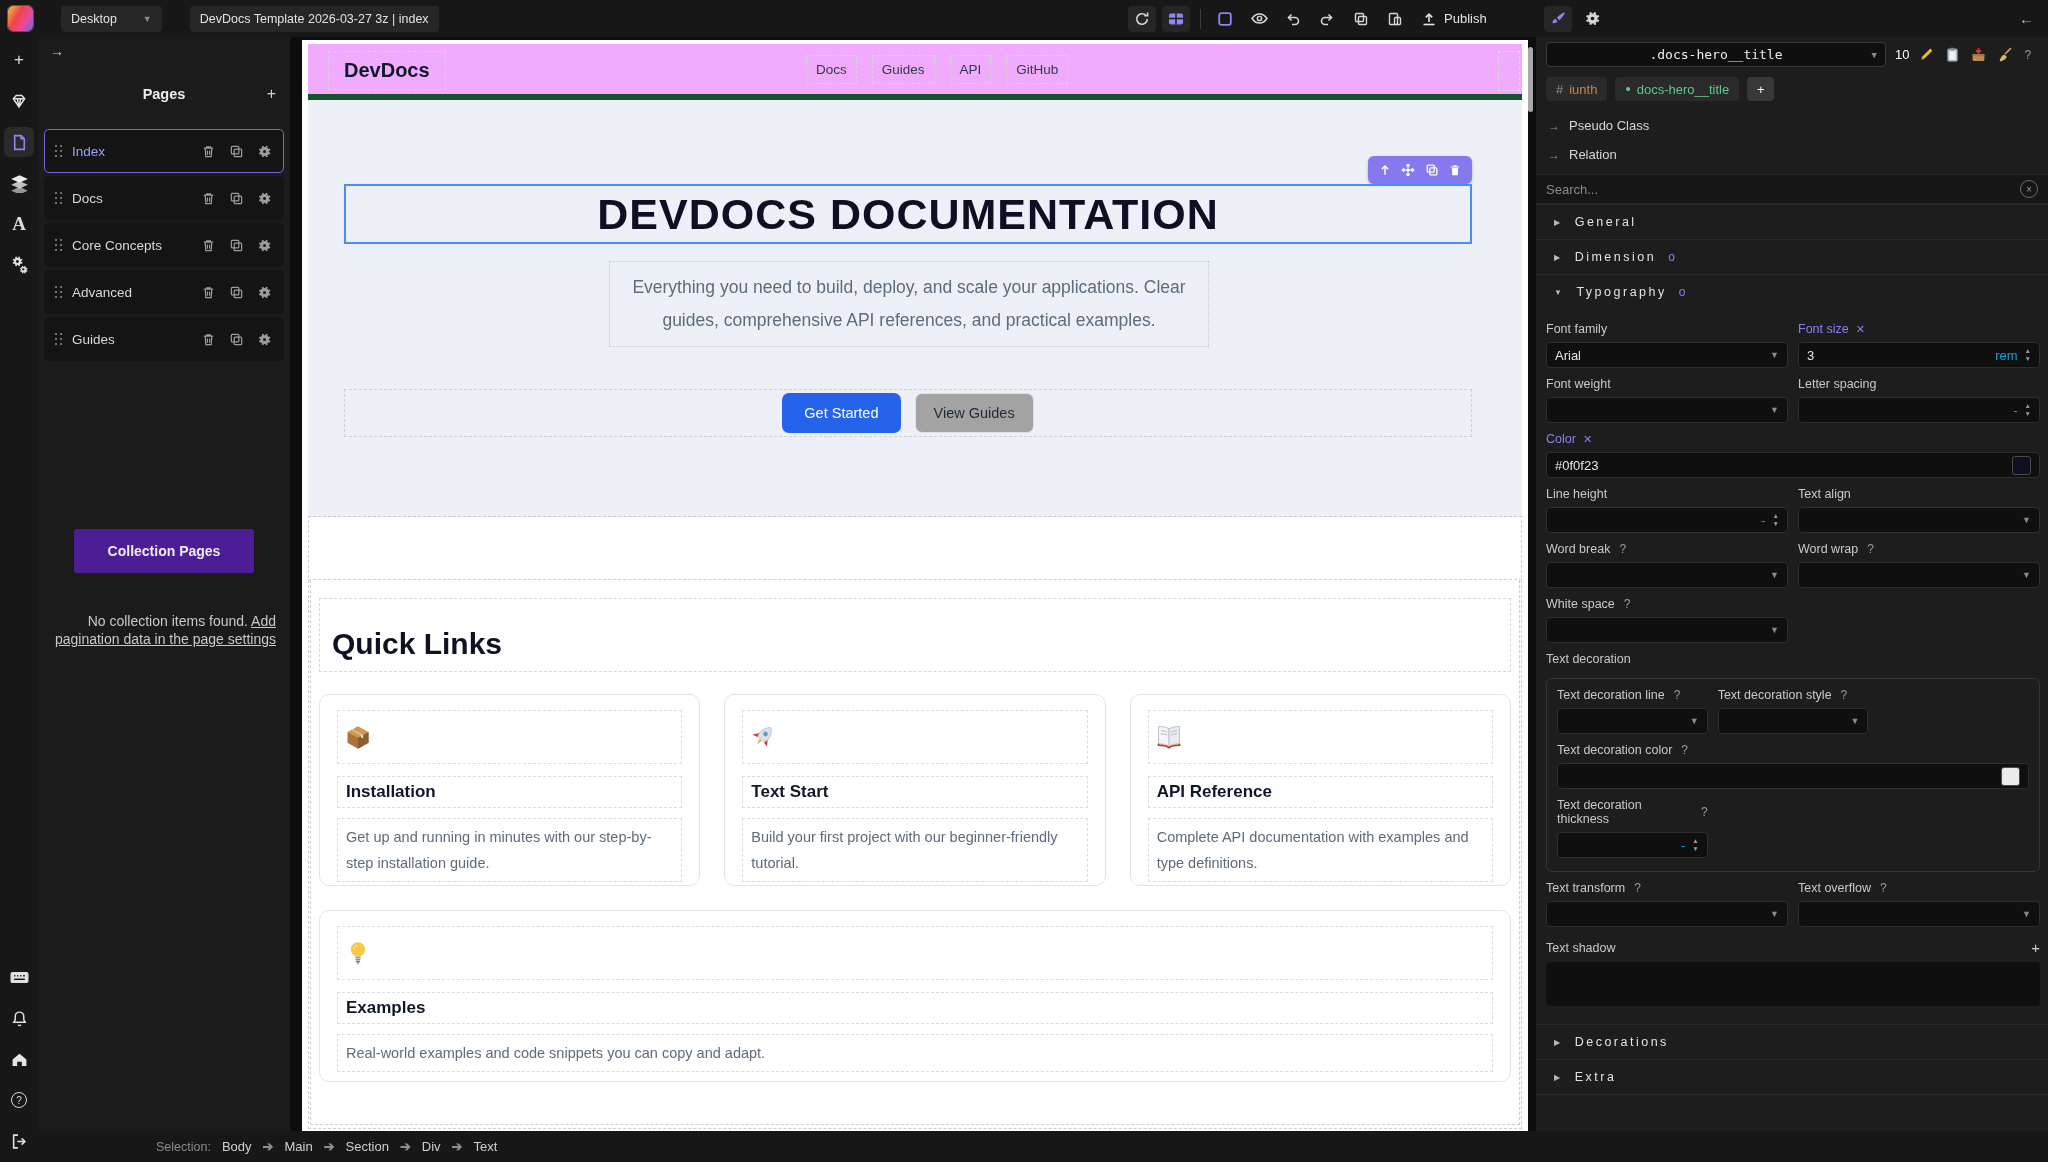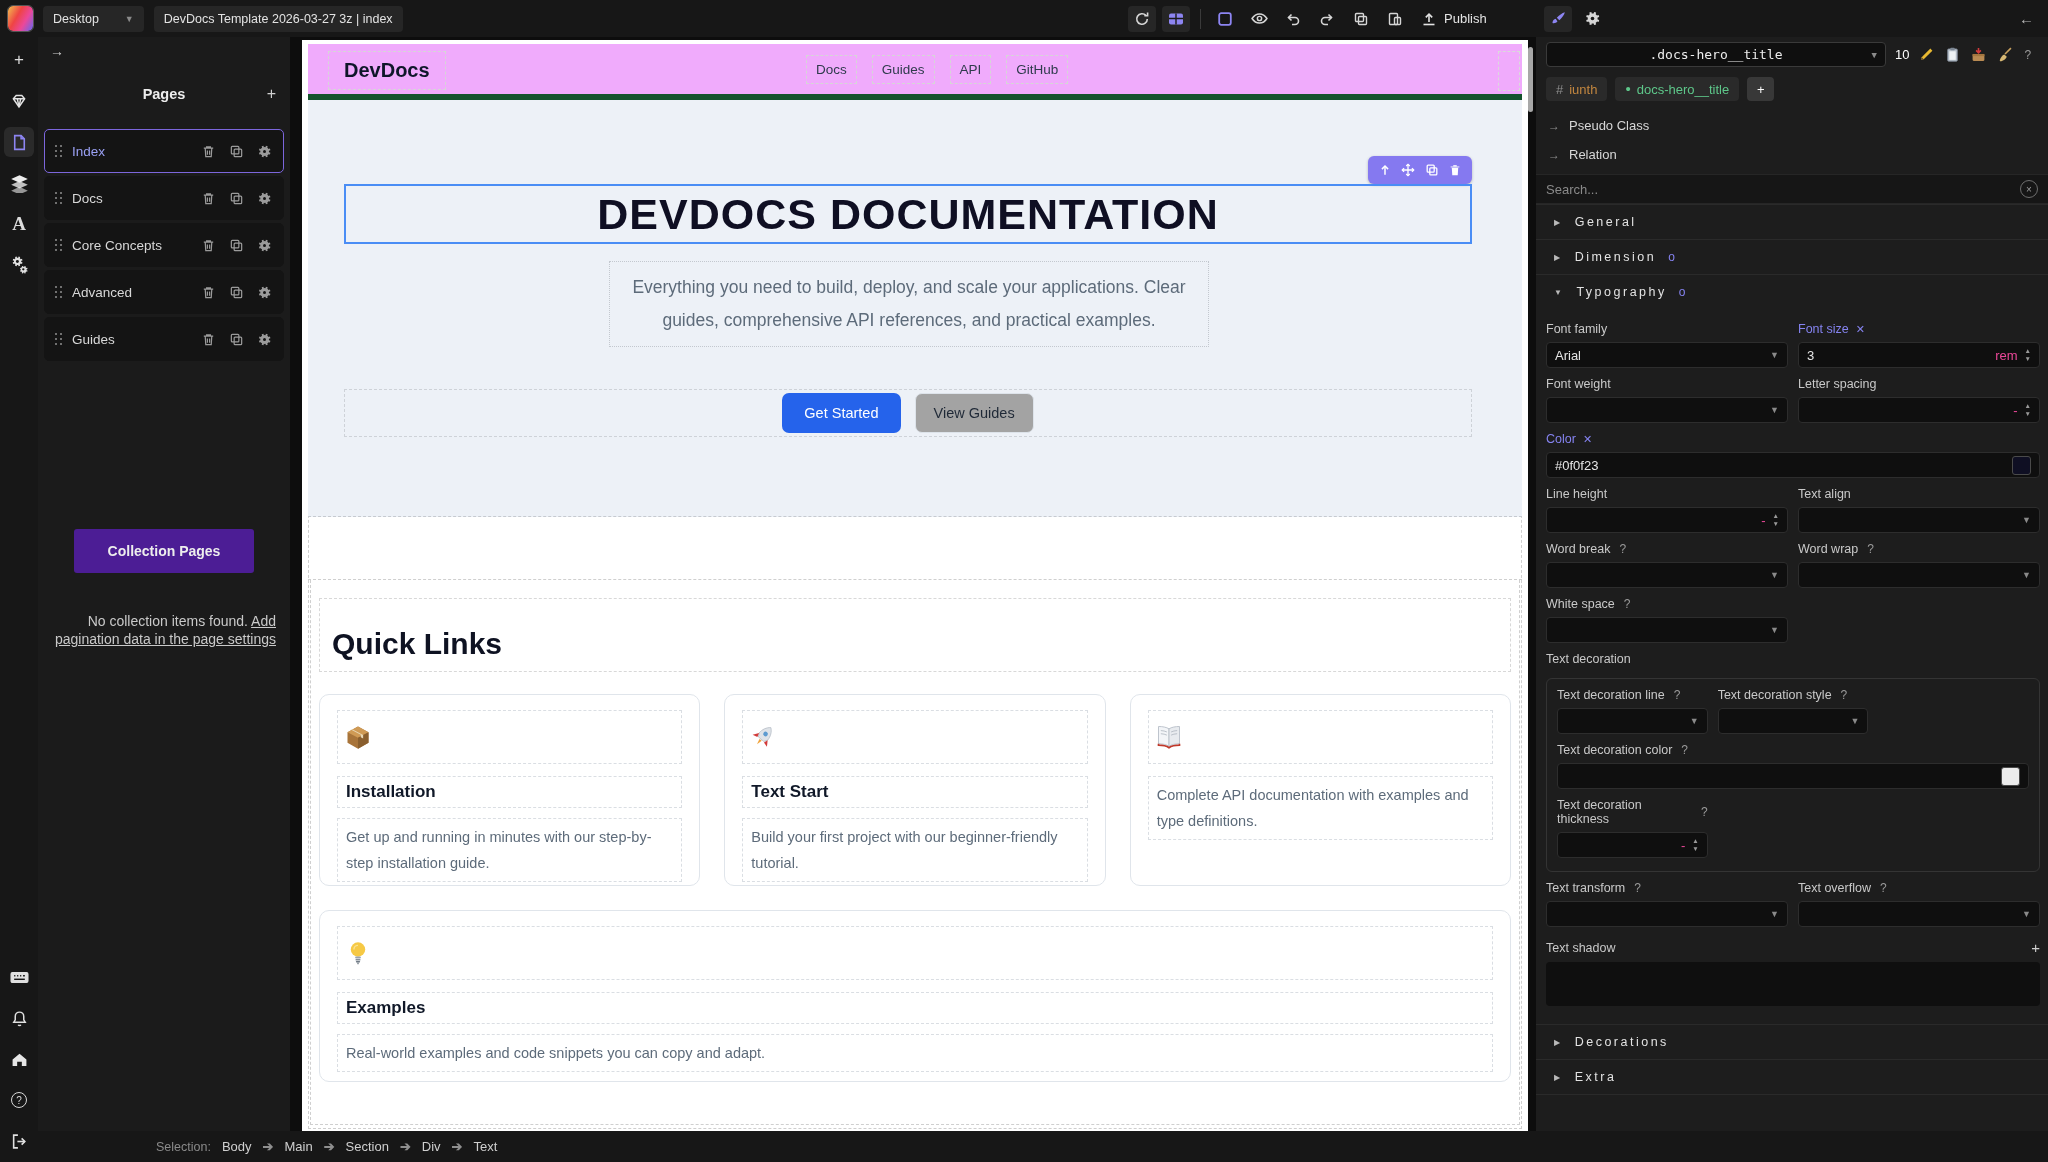--- a/index.html
+++ b/index.html
@@ -8,21 +8,21 @@
     --accent:#8d85f2; --accent2:#7c66dc; --purple-label:#8583f0;
     --sel-blue:#4a8df5; --hero-bg:#edf1f7; --ink:#0f0f23; --gray-ink:#5d6b7a;
     --dash:#cfcfcf;
   }
   *{margin:0;padding:0;box-sizing:border-box}
   html,body{width:2048px;height:1162px;background:#101010;font-family:"Liberation Sans",sans-serif;overflow:hidden}
   .app{position:relative;width:2048px;height:1162px}
 
   
   .topbar{position:absolute;left:0;top:0;width:2048px;height:37px;background:var(--bar);display:flex;align-items:center}
-  .tb-left{position:absolute;left:8px;top:0;height:37px;display:flex;align-items:center;gap:10px}
+  .tb-left{position:absolute;left:8px;top:0;height:37px;display:flex;align-items:center;gap:28px}
   .applogo{width:25px;height:25px;border-radius:5px;background:linear-gradient(120deg,#f2c14e 0%,#ef4444 38%,#ec4899 66%,#6366f1 100%);outline:1px solid #555}
   .tb-chip{background:var(--chip);border-radius:4px;height:26px;display:flex;align-items:center;padding:0 10px;font-size:12.5px;color:#e3e3e3;gap:26px}
   .chev{color:#8a8a8a;font-size:9px}
   .tb-center{position:absolute;left:1128px;top:0;height:37px;display:flex;align-items:center;gap:6px}
   .ibtn{width:28px;height:26px;border-radius:4px;display:grid;place-items:center;background:transparent}
   .ibtn.chipbg{background:var(--chip)}
   .tb-divider{width:1px;height:20px;background:#3a3a3a;margin:0 4px}
   .publish{display:flex;align-items:center;gap:7px;color:#e3e3e3;font-size:13px;margin-left:6px}
   .tb-right{position:absolute;left:1544px;top:0;height:37px;display:flex;align-items:center;gap:6px}
   .tb-arrow{position:absolute;right:14px;top:0;height:37px;display:flex;align-items:center;color:#b9b9b9;font-size:15px}
@@ -105,21 +105,21 @@
   .oind{color:var(--purple-label);letter-spacing:0;font-size:12px}
   .sp-fields{padding:4px 8px 6px 10px;display:grid;grid-template-columns:1fr 1fr;column-gap:10px;align-content:start}
   .f{display:block;min-width:0}
   .span2{grid-column:1 / -1}
   .f-label{display:flex;align-items:center;gap:7px;font-size:12.5px;color:#c9c9c9;margin:9px 0 6px}
   .f-label.purple{color:var(--purple-label)}
   .f-label .x{color:var(--purple-label);font-size:11px}
   .ctrl{height:26px;background:var(--field);border:1px solid var(--fieldbrd);border-radius:4px;display:flex;align-items:center;padding:0 8px;font-size:13px;color:#ddd}
   .ctrl .chev{margin-left:auto}
   .ctrl .val{color:#e6e6e6}
-  .ctrl .endtxt{margin-left:auto;color:#ec4899}
+  .ctrl .endtxt{margin-left:auto;color:#0ea5e9}
   .stepper{display:flex;flex-direction:column;margin-left:7px;color:#9a9a9a;font-size:6.5px;line-height:1.2}
   .swatch{width:19px;height:19px;border-radius:3px;margin-left:auto;border:1px solid #4a4a4a;flex:none}
   .groupbox{grid-column:1 / -1;border:1px solid #343434;border-radius:6px;margin-top:6px;padding:0 10px 13px;display:grid;grid-template-columns:1fr 1fr 1fr;column-gap:10px}
   .shadow-row{grid-column:1/-1;display:flex;align-items:center;margin:12px 0 6px}
   .shadow-row .plus{margin-left:auto;color:#cfcfcf;font-size:15px}
   .shadow-box{grid-column:1/-1;height:44px;background:var(--field);border-radius:4px;margin-bottom:12px}
 
   
   .statusbar{position:absolute;left:38px;top:1131px;width:2010px;height:31px;background:var(--bar);display:flex;align-items:center;gap:11px;padding-left:118px;font-size:13px}
   .statusbar .slabel{color:#8a8a8a;font-size:12.5px}
@@ -498,20 +498,21 @@
           </div>
           <div class="card">
             <div class="ic-box">
               <svg width="28" height="28" viewBox="0 0 24 24">
                   <path d="M12 5v15c-2.2-1.6-5.5-2.2-9-2.2V3c3.5 0 6.8.6 9 2z" fill="#f3f5f8" stroke="#b9c0c9" stroke-width=".8"></path>
                   <path d="M12 5v15c2.2-1.6 5.5-2.2 9-2.2V3c-3.5 0-6.8.6-9 2z" fill="#e8ebef" stroke="#b9c0c9" stroke-width=".8"></path>
                   <path d="M3 17.8V19c3.5 0 6.8.6 9 2.2 2.2-1.6 5.5-2.2 9-2.2v-1.2" fill="none" stroke="#c0392b" stroke-width="1.4"></path>
                   <path d="M5 6.5c2 .1 3.8.5 5.2 1.2M5 9.2c2 .1 3.8.5 5.2 1.2M13.8 7.7c1.4-.7 3.2-1.1 5.2-1.2M13.8 10.4c1.4-.7 3.2-1.1 5.2-1.2" stroke="#aeb6bf" stroke-width=".7" fill="none"></path>
                 </svg>
             </div>
+            <div class="c-title">API Reference</div>
             <div class="c-desc">Complete API documentation with examples and type definitions.</div>
           </div>
         </div>
         <div class="card wide">
           <div class="ic-box">
             <svg width="28" height="28" viewBox="0 0 24 24">
                 <circle cx="12" cy="9" r="6.2" fill="#f6c945"></circle>
                 <path d="M12 5.5a3.5 3.5 0 0 0-3.5 3.5" stroke="#fae291" stroke-width="1.2" fill="none"></path>
                 <rect x="9.6" y="15" width="4.8" height="1.6" rx=".5" fill="#9aa4ae"></rect>
                 <rect x="9.9" y="17" width="4.2" height="1.4" rx=".5" fill="#87919b"></rect>

